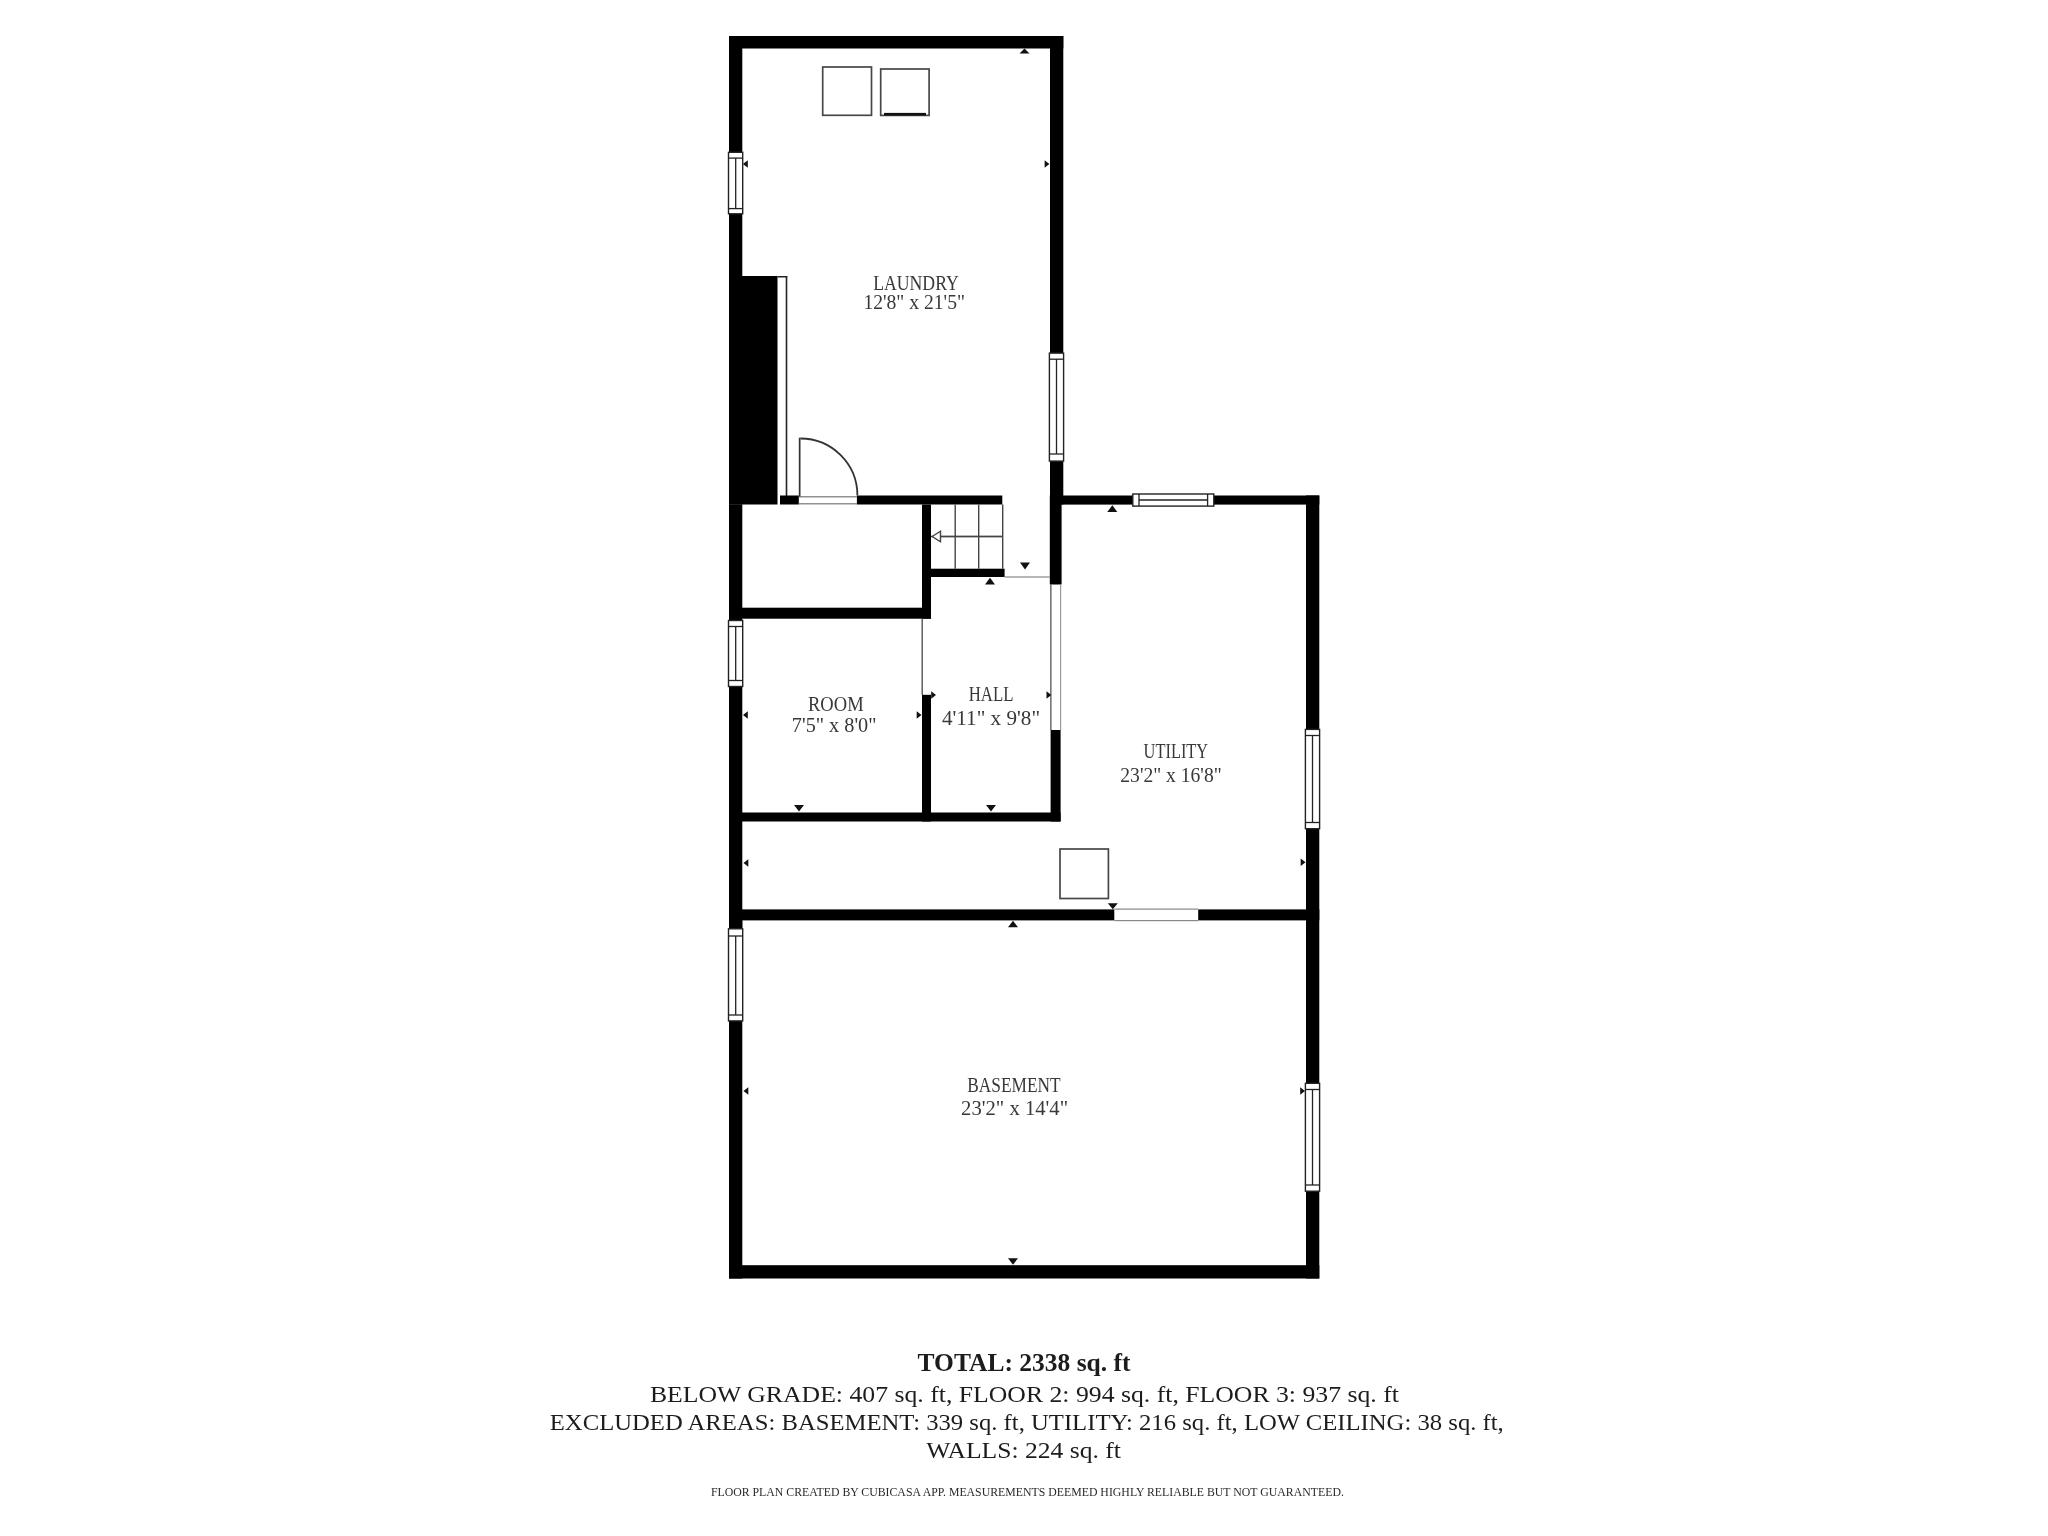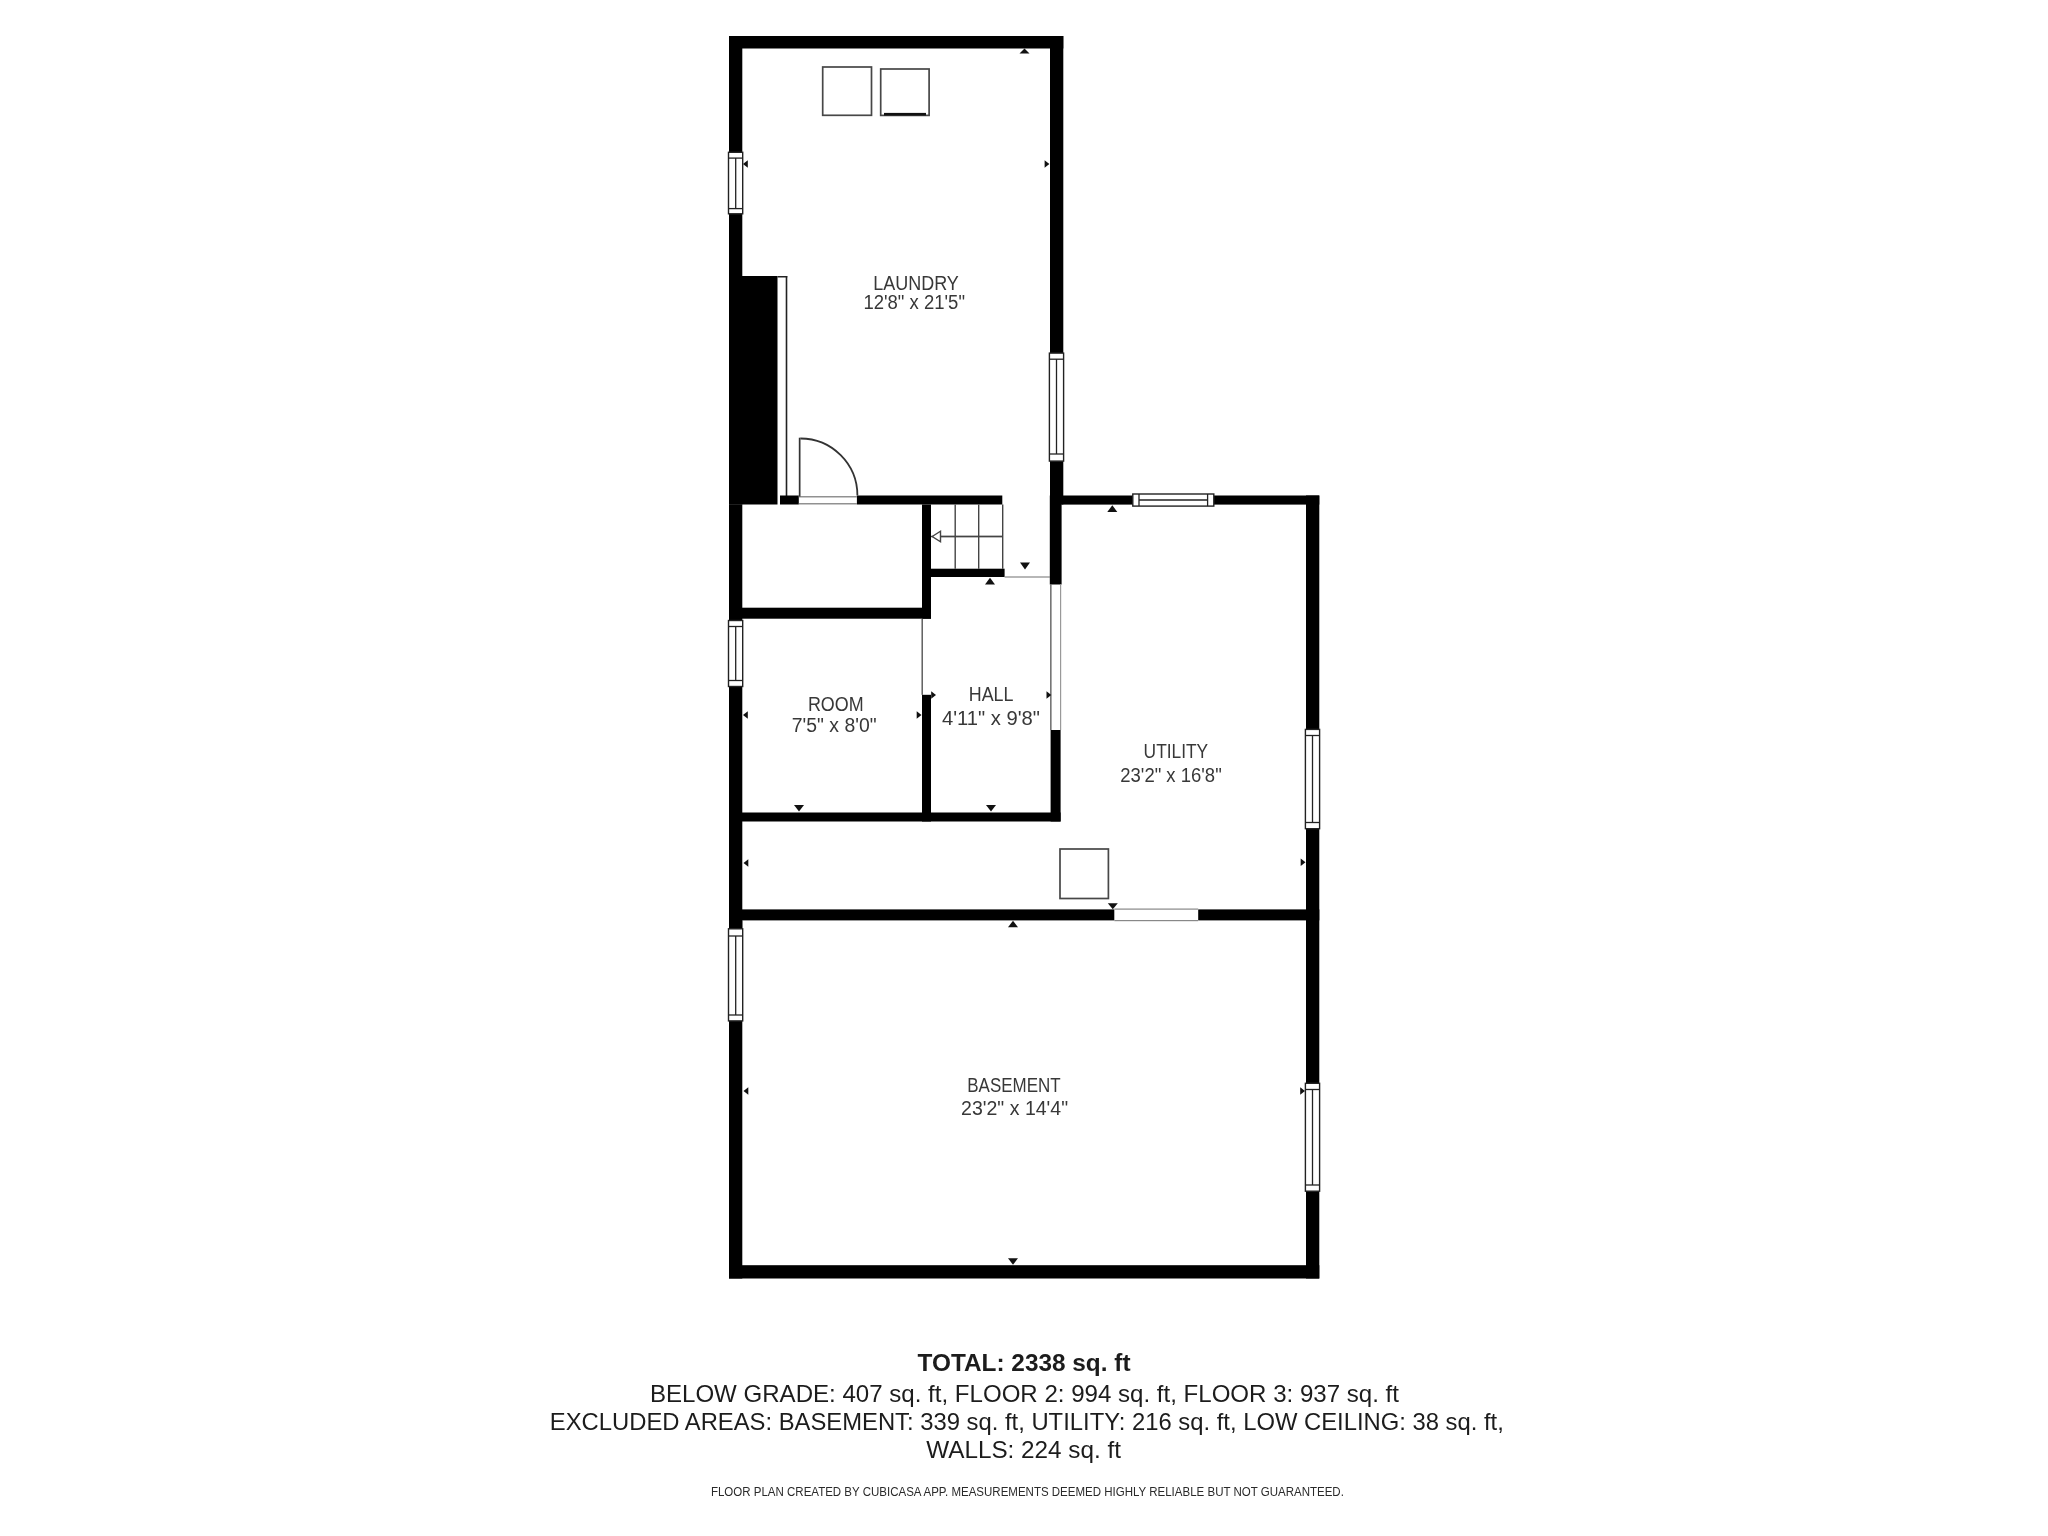--- a/index.html
+++ b/index.html
@@ -1,16 +1,16 @@
 <!DOCTYPE html>
 <html><head>
 <meta charset="utf-8">
 <style>
   html,body{margin:0;padding:0;background:#ffffff;}
-  .page{width:1652px;height:1536px;position:relative;font-family:Liberation Sans, sans-serif;}
+  .page{width:1652px;height:1536px;position:relative;font-family:Liberation Serif, serif;}
   svg{position:absolute;top:0;left:0;will-change:transform;}
   .lbl{font-size:20px;fill:#383838;}
   .big{font-size:24px;fill:#1c1c1c;}
   .bigb{font-size:24.8px;font-weight:bold;fill:#1c1c1c;}
   .sm{font-size:12.5px;fill:#2a2a2a;}
 </style>
 </head>
 <body>
 <div class="page">
 <svg width="2048" height="1536" viewBox="0 0 2048 1536">

